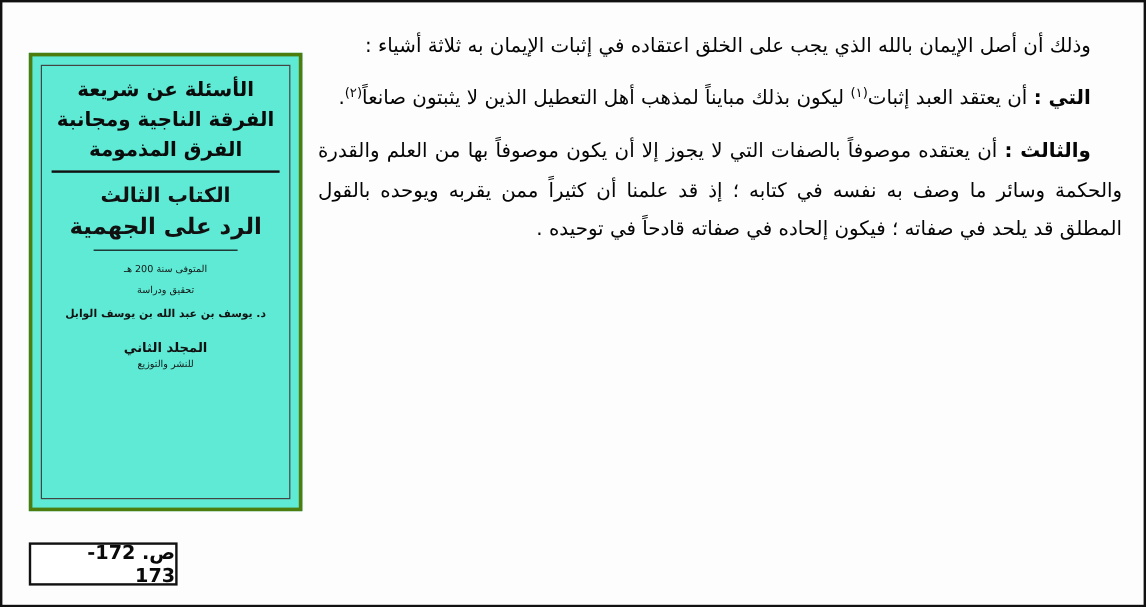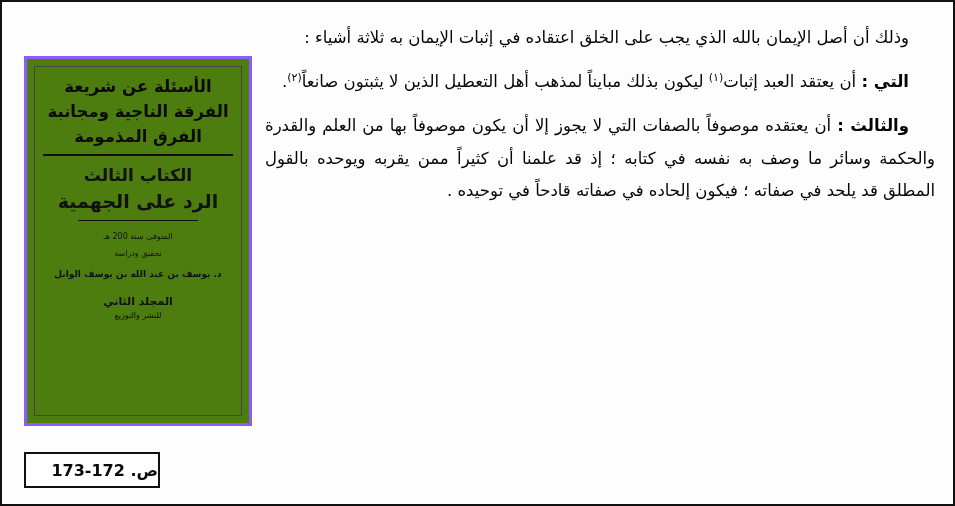--- a/index.html
+++ b/index.html
@@ -24,24 +24,23 @@
   .cover-wrap {
     position: absolute;
     left: 22px;
     top: 42px;
     width: 228px;
     height: 382px;
   }
   .cover-frame {
     position: absolute;
     inset: 0;
-    border: 3px solid #8b5cf6;
-    background: #4d7c0f;
-    box-sizing: border-box;
-    margin-top: 12px;
+    border: 3px solid #4d7c0f;
+    background: #5eead4;
+    box-sizing: border-box;
   }
   .cover-inner {
     position: absolute;
     left: 7px;
     right: 7px;
     top: 7px;
     bottom: 7px;
     border: 1px solid #444;
     box-sizing: border-box;
     display: flex;
@@ -118,27 +117,27 @@
   .cover-pub-sub {
     font-size: 8px;
     margin-top: 3px;
   }
 
   
   .page-ref {
     position: absolute;
     left: 22px;
     bottom: 16px;
-    width: 136px;
+    width: 124px;
     height: 36px;
     border: 2px solid #111;
     background: #fff;
     display: flex;
     align-items: center;
-    justify-content: flex-start;
+    justify-content: flex-end;
     direction: rtl;
     font-family: "DejaVu Sans", sans-serif;
     font-size: 16px;
     font-weight: bold;
     color: #0a0a0a;
     box-sizing: border-box;
     padding-left: 23px;
   }
 
   

